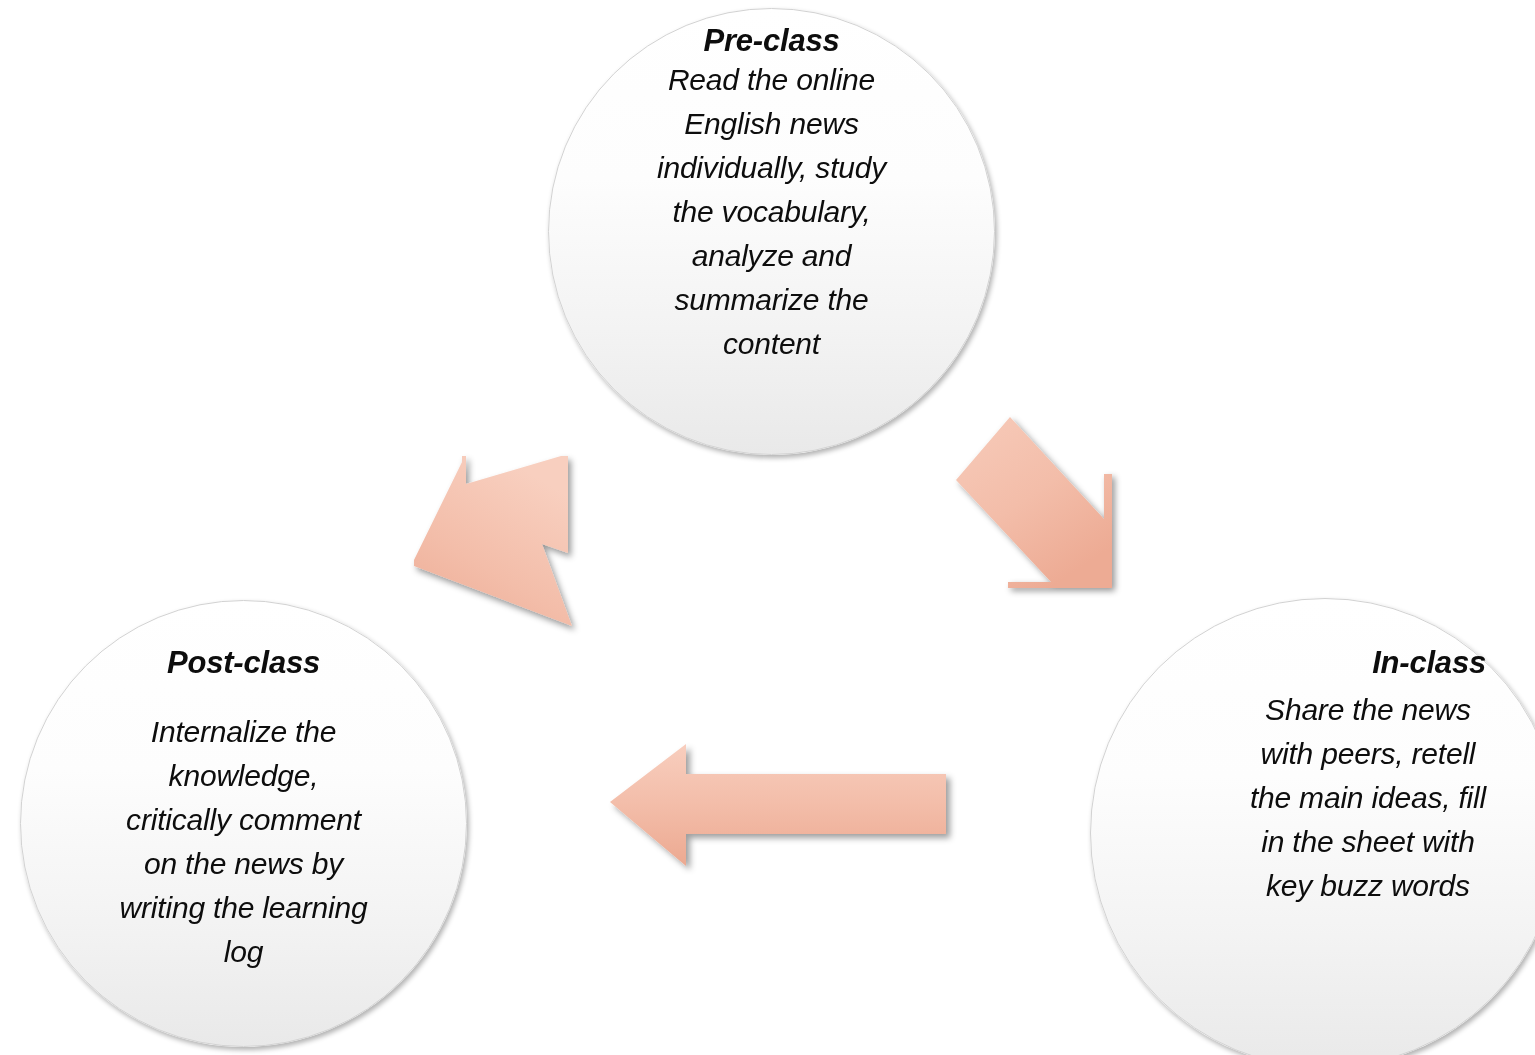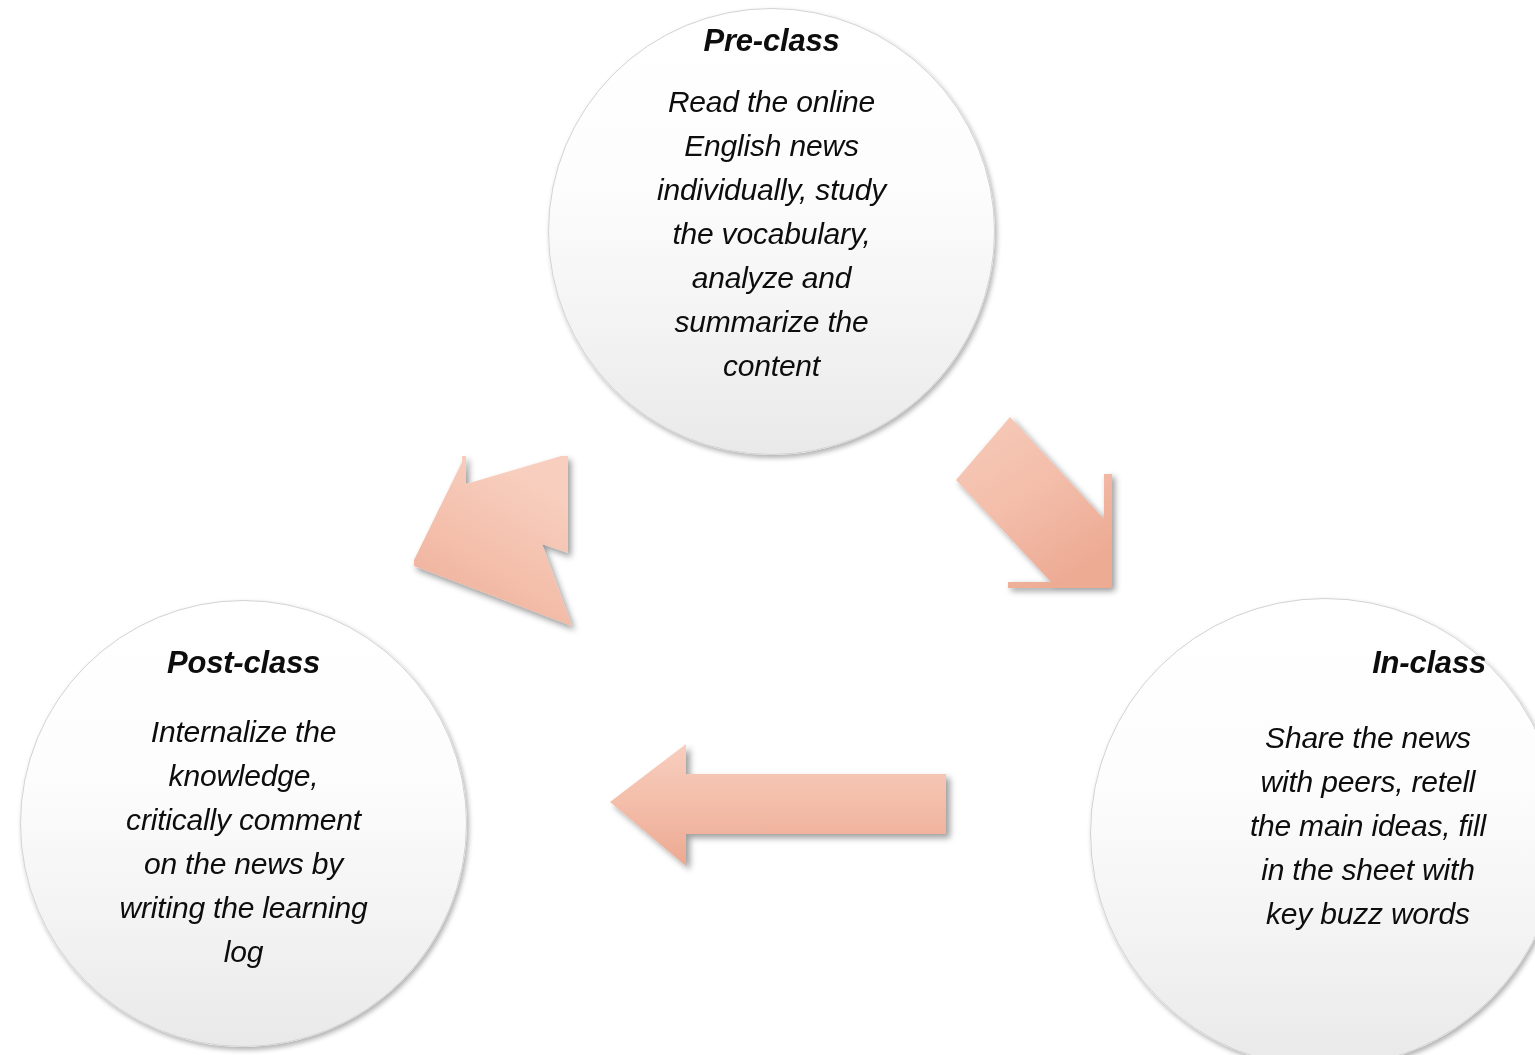--- a/index.html
+++ b/index.html
@@ -56,21 +56,20 @@
 
   
   #node-pre {
     left: 540px;
     top: 8px;
     width: 447px;
     height: 447px;
     padding-top: 16px;
   }
   #node-pre .node-body {
-    margin-top: 22px;
     width: 300px;
   }
 
   
   #node-post {
     left: 12px;
     top: 600px;
     width: 447px;
     height: 447px;
     padding-top: 46px;
@@ -87,21 +86,21 @@
     width: 470px;
     height: 470px;
     padding-top: 48px;
   }
   #node-in .node-inner {
     width: 360px;
     margin-left: -38px;
     align-items: flex-end;
   }
   #node-in .node-body {
-    margin-top: 36px;
+    margin-top: 8px;
   }
 
   .node-inner {
     display: flex;
     flex-direction: column;
     align-items: center;
   }
 
   
   .arrow {

